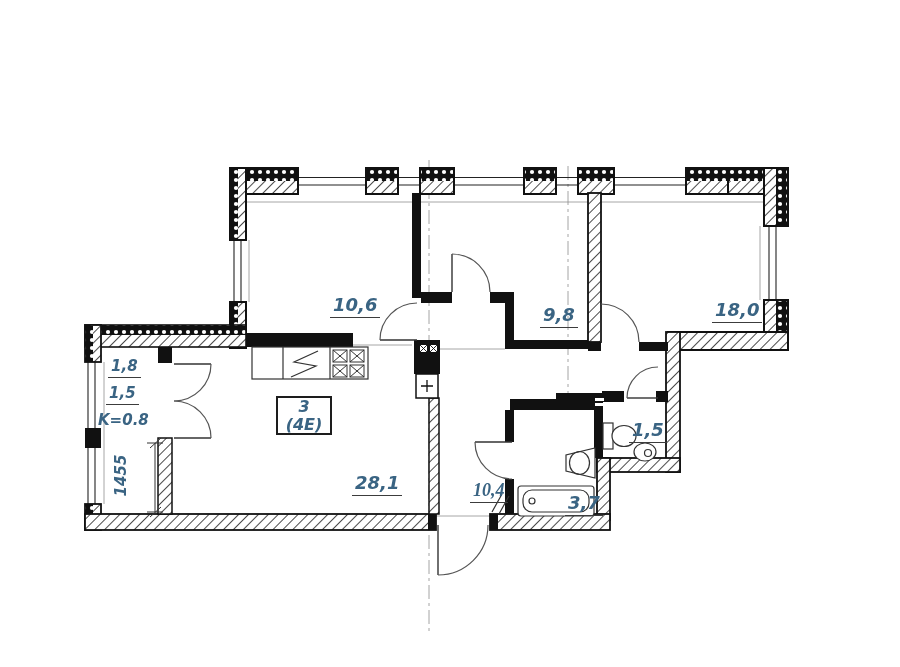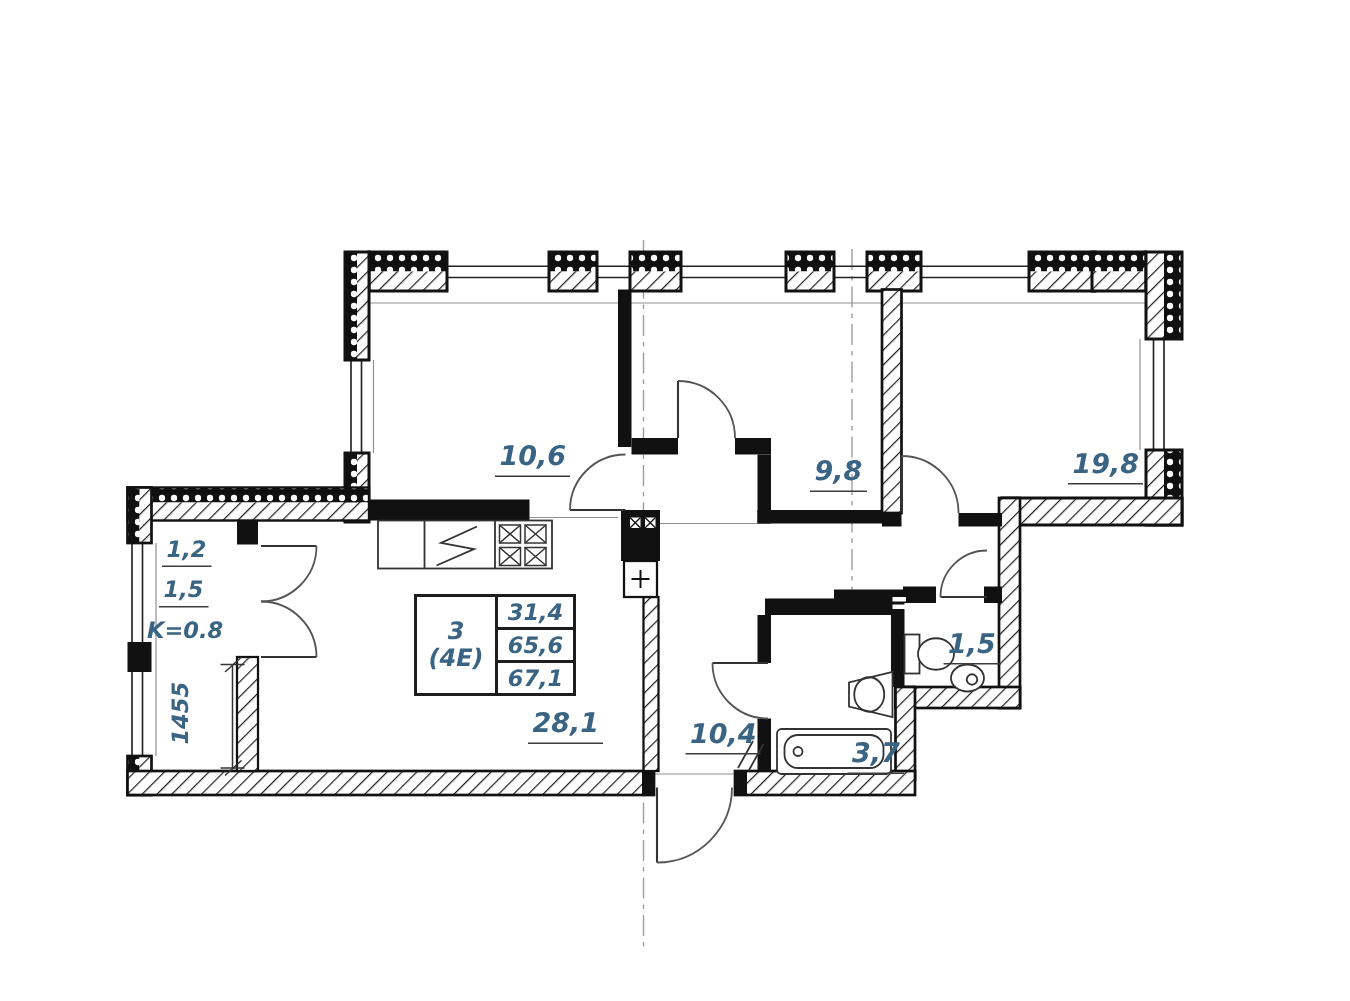--- a/index.html
+++ b/index.html
@@ -233,36 +233,31 @@
     <line x1="155" y1="443" x2="155" y2="512"></line>
     <line x1="147" y1="443" x2="163" y2="443"></line>
     <line x1="147" y1="512" x2="163" y2="512"></line>
     <line x1="150" y1="448" x2="161" y2="438"></line>
     <line x1="150" y1="517" x2="161" y2="507"></line>
   </g>
 </svg>
 
 <div class="rlab" style="left:330px;top:296px;"><span class="ul">10,6</span></div>
 <div class="rlab" style="left:540px;top:306px;text-align:right;"><span class="ul">9,8</span></div>
-<div class="rlab" style="left:712px;top:301px;"><span class="ul">19,8</span></div>
+<div class="rlab" style="left:712px;top:301px;"><span class="ul">18,0</span></div>
 <div class="rlab" style="left:352px;top:474px;"><span class="ul">28,1</span></div>
-<div class="rlab" style="left:457px;top:481px;"><span class="ul">10,4</span></div>
+<div class="rlab" style="left:470px;top:481px;font-family:Liberation Serif, serif;"><span class="ul">10,4</span></div>
 <div class="rlab" style="left:565px;top:494px;"><span class="ul">3,7</span></div>
 <div class="rlab" style="left:629px;top:421px;"><span class="ul">1,5</span></div>
 
-<div class="rlab small" style="left:108px;top:359px;"><span class="ul">1,2</span></div>
+<div class="rlab small" style="left:108px;top:359px;"><span class="ul">1,8</span></div>
 <div class="rlab small" style="left:106px;top:386px;"><span class="ul">1,5</span></div>
 <div class="rlab small" style="left:98px;top:413px;"><span>K=0.8</span></div>
 <div class="rlab small rot" style="left:92px;top:468px;width:58px;text-align:center;"><span>1455</span></div>
 
 <div class="stamp">
   <div class="stamp-left">
     <div>3</div>
     <div>(4Е)</div>
   </div>
-  <div class="stamp-right">
-    <div class="stamp-cell">31,4</div>
-    <div class="stamp-cell">65,6</div>
-    <div class="stamp-cell">67,1</div>
-  </div>
 </div>
 
 </div>
 
 </body></html>

